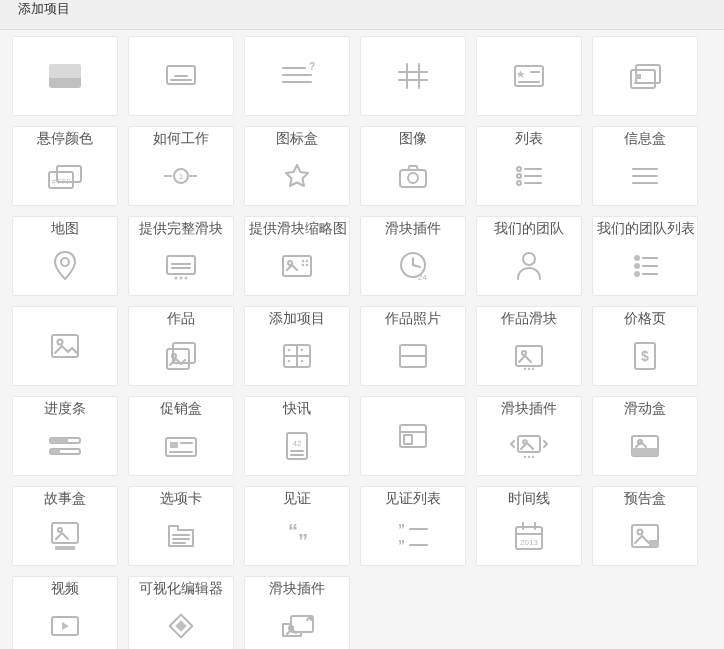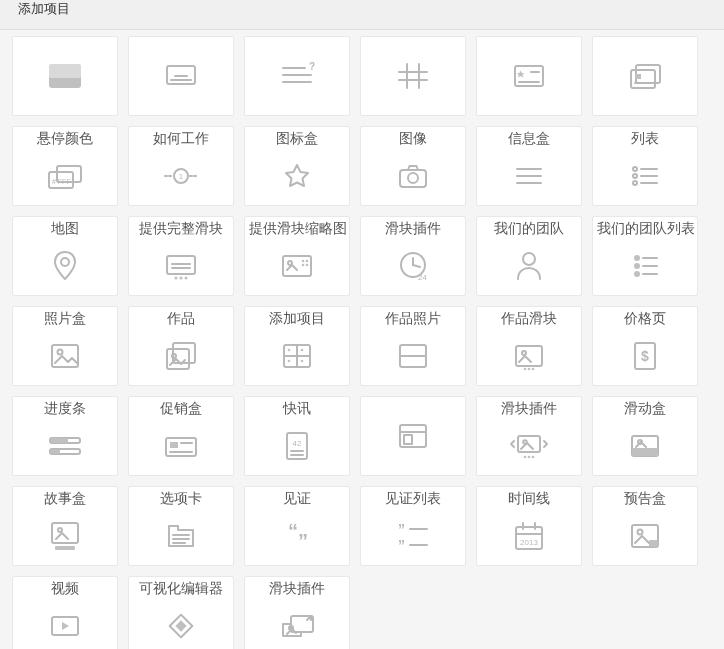--- a/index.html
+++ b/index.html
@@ -163,39 +163,39 @@
       <div class="tile-label">图像</div>
       <div class="tile-icon">
         <svg width="36" height="32" viewBox="0 0 36 32">
           <rect class="ic-stroke" x="5" y="10" width="26" height="17" rx="3"></rect>
           <path class="ic-stroke" d="M13 10 L14.5 6 L21.5 6 L23 10"></path>
           <circle class="ic-stroke" cx="18" cy="18" r="5"></circle>
         </svg>
       </div>
     </div>
     <div class="tile">
-      <div class="tile-label">信息盒</div>
-      <div class="tile-icon">
-        <svg width="36" height="32" viewBox="0 0 36 32">
-          <line class="ic-stroke" stroke-width="4" x1="6" y1="9" x2="30" y2="9"></line>
-          <line class="ic-stroke" stroke-width="4" x1="6" y1="16" x2="30" y2="16"></line>
-          <line class="ic-stroke" stroke-width="4" x1="6" y1="23" x2="30" y2="23"></line>
-        </svg>
-      </div>
-    </div>
-    <div class="tile">
       <div class="tile-label">列表</div>
       <div class="tile-icon">
         <svg width="36" height="32" viewBox="0 0 36 32">
           <circle class="ic-stroke" cx="8" cy="9" r="2"></circle>
           <line class="ic-stroke" x1="14" y1="9" x2="30" y2="9"></line>
           <circle class="ic-stroke" cx="8" cy="16" r="2"></circle>
           <line class="ic-stroke" x1="14" y1="16" x2="30" y2="16"></line>
           <circle class="ic-stroke" cx="8" cy="23" r="2"></circle>
           <line class="ic-stroke" x1="14" y1="23" x2="30" y2="23"></line>
+        </svg>
+      </div>
+    </div>
+    <div class="tile">
+      <div class="tile-label">信息盒</div>
+      <div class="tile-icon">
+        <svg width="36" height="32" viewBox="0 0 36 32">
+          <line class="ic-stroke" stroke-width="4" x1="6" y1="9" x2="30" y2="9"></line>
+          <line class="ic-stroke" stroke-width="4" x1="6" y1="16" x2="30" y2="16"></line>
+          <line class="ic-stroke" stroke-width="4" x1="6" y1="23" x2="30" y2="23"></line>
         </svg>
       </div>
     </div>
     <div class="tile">
       <div class="tile-label">地图</div>
       <div class="tile-icon">
         <svg width="32" height="34" viewBox="0 0 32 34">
           <path class="ic-stroke" d="M16 3 C10 3 6 7 6 13 C6 20 16 30 16 30 C16 30 26 20 26 13 C26 7 22 3 16 3 Z"></path>
           <circle class="ic-stroke" cx="16" cy="13" r="4"></circle>
         </svg>
@@ -255,21 +255,20 @@
           <circle class="ic-fill" cx="10" cy="8" r="3"></circle>
           <line class="ic-stroke" x1="16" y1="8" x2="30" y2="8"></line>
           <circle class="ic-fill" cx="10" cy="16" r="3"></circle>
           <line class="ic-stroke" x1="16" y1="16" x2="30" y2="16"></line>
           <circle class="ic-fill" cx="10" cy="24" r="3"></circle>
           <line class="ic-stroke" x1="16" y1="24" x2="30" y2="24"></line>
         </svg>
       </div>
     </div>
     <div class="tile">
-      <div class="tile-label">照片盒</div>
       <div class="tile-icon">
         <svg width="36" height="32" viewBox="0 0 36 32">
           <rect class="ic-stroke" x="5" y="5" width="26" height="22" rx="2"></rect>
           <circle class="ic-stroke" cx="13" cy="12" r="2.5"></circle>
           <path class="ic-stroke" d="M8 23 L15 16 L21 22 L25 18 L30 23"></path>
         </svg>
       </div>
     </div>
     <div class="tile">
       <div class="tile-label">作品</div>

